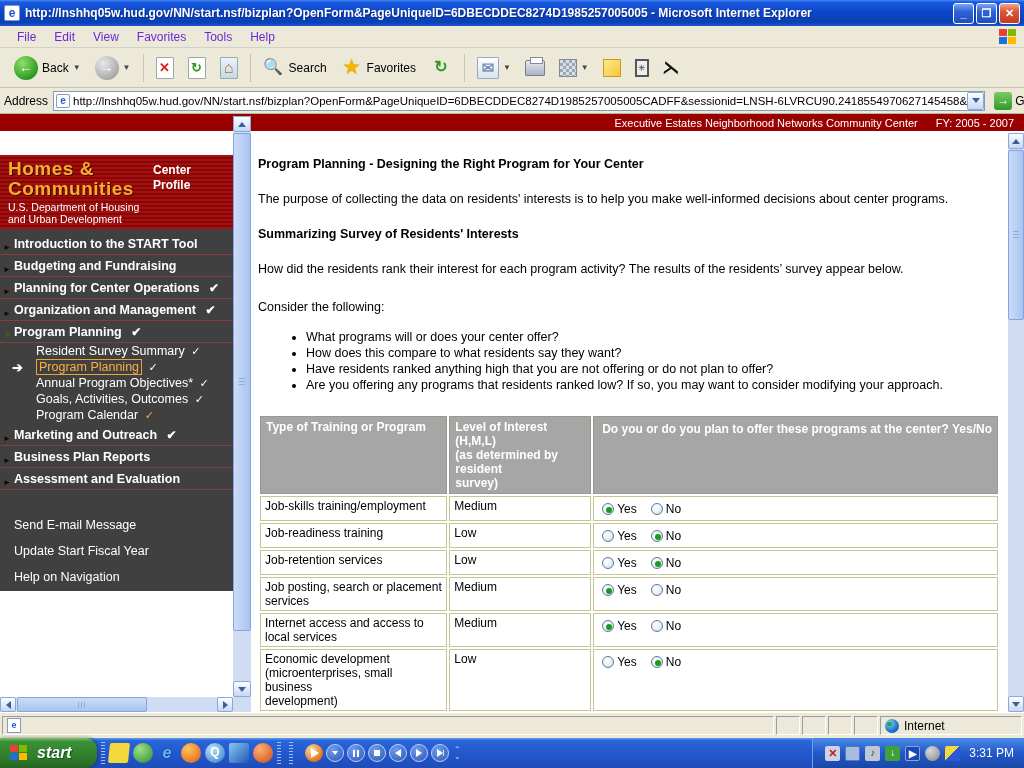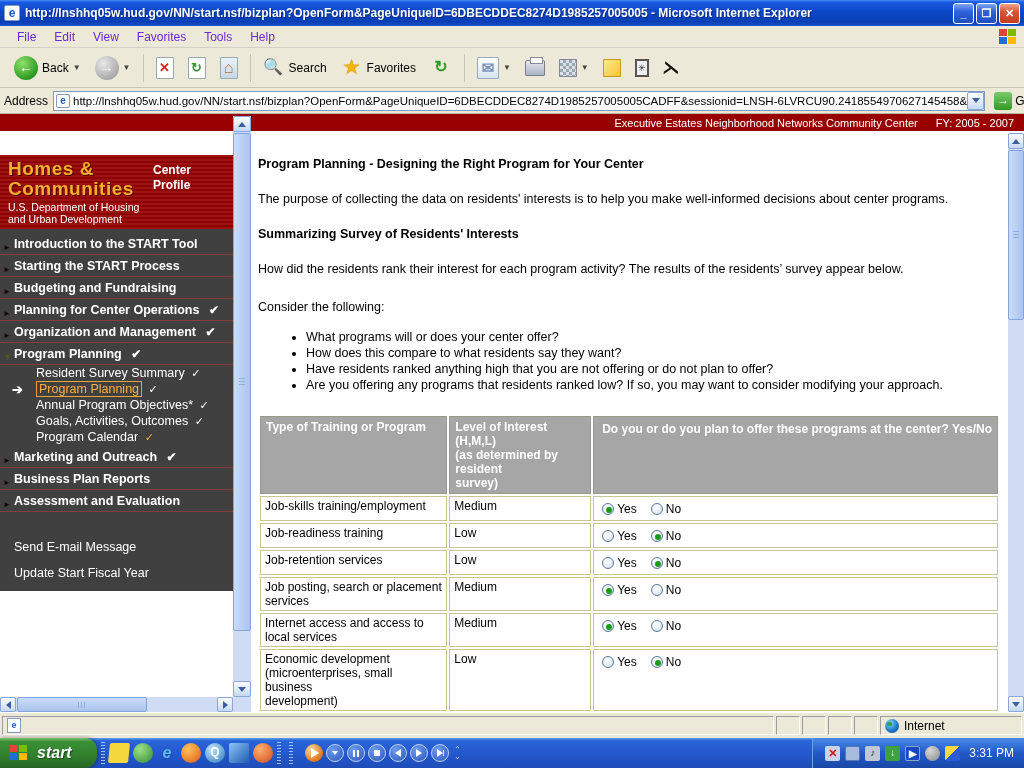--- a/index.html
+++ b/index.html
@@ -341,25 +341,20 @@
 
         <div class="nav-item" data-name="sidebar-item">
           <span class="bullet" data-name="triangle-bullet-icon"></span>
           <span class="nav-label">Introduction to the START Tool</span>
           
         </div>
         <div class="subnav" data-name="sidebar-subnav">
           
         </div>
 
-        <div class="nav-item" data-name="sidebar-item">
-          <span class="bullet" data-name="triangle-bullet-icon"></span>
-          <span class="nav-label">Starting the START Process</span>
-          
-        </div>
         <div class="subnav" data-name="sidebar-subnav">
           
         </div>
 
         <div class="nav-item" data-name="sidebar-item">
           <span class="bullet" data-name="triangle-bullet-icon"></span>
           <span class="nav-label">Budgeting and Fundraising</span>
           
         </div>
         <div class="subnav" data-name="sidebar-subnav">

